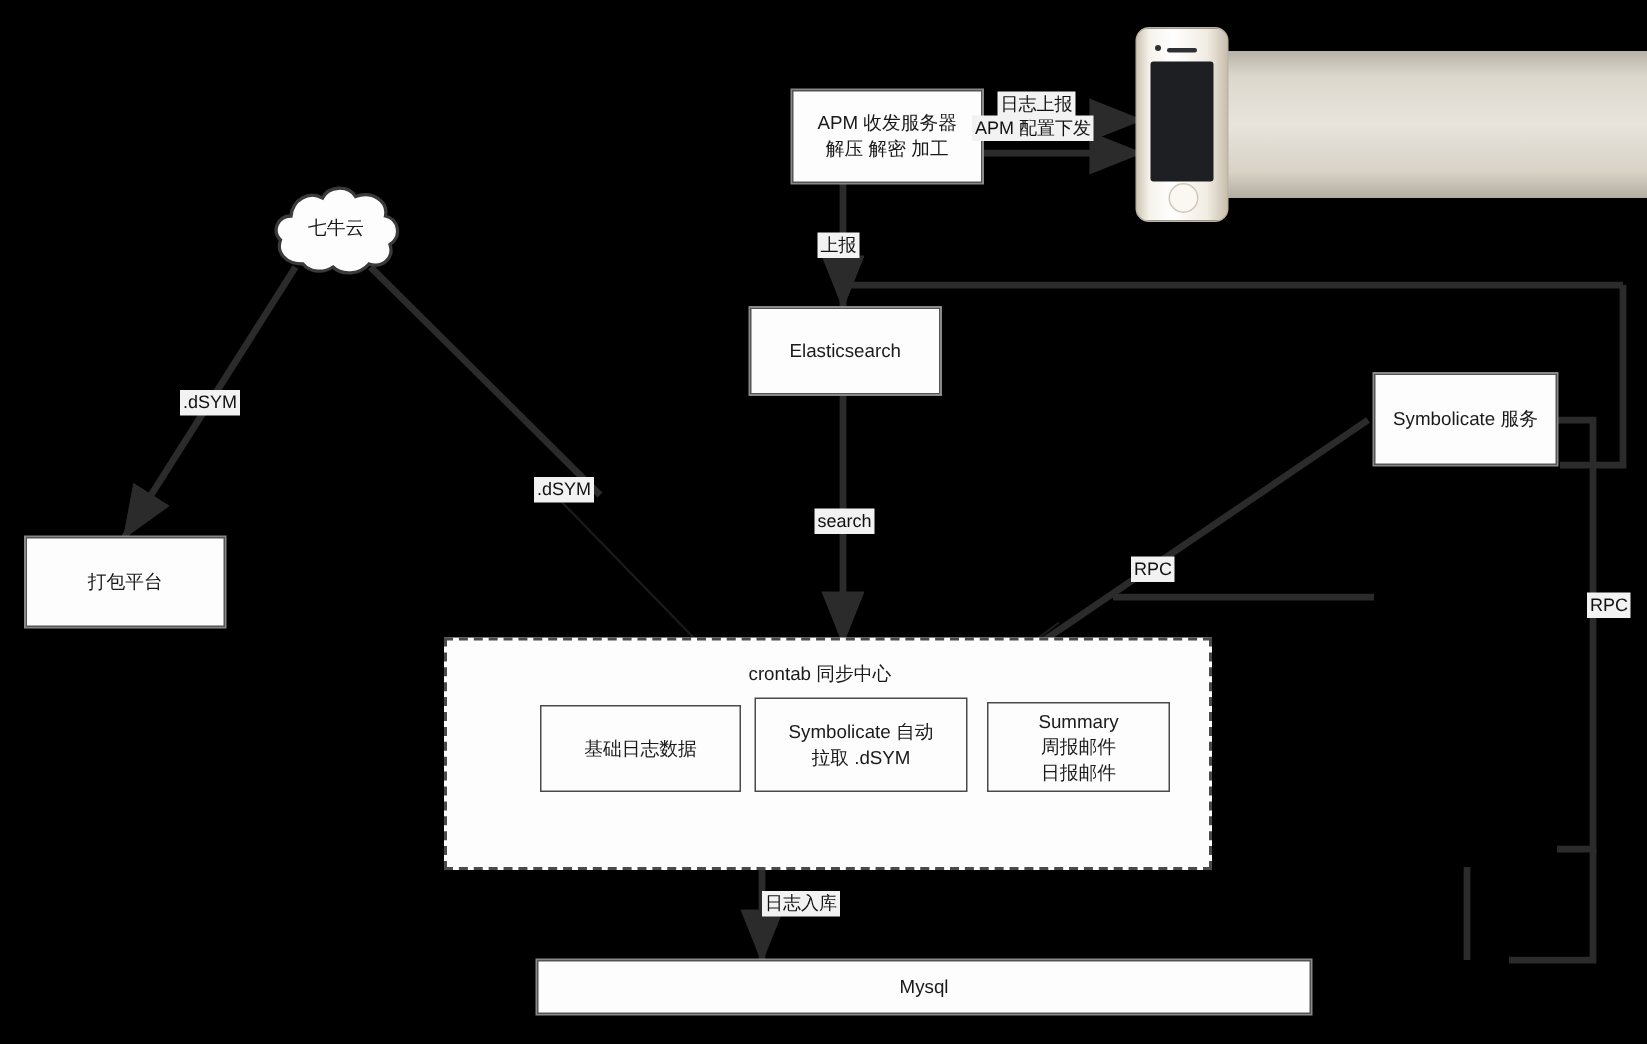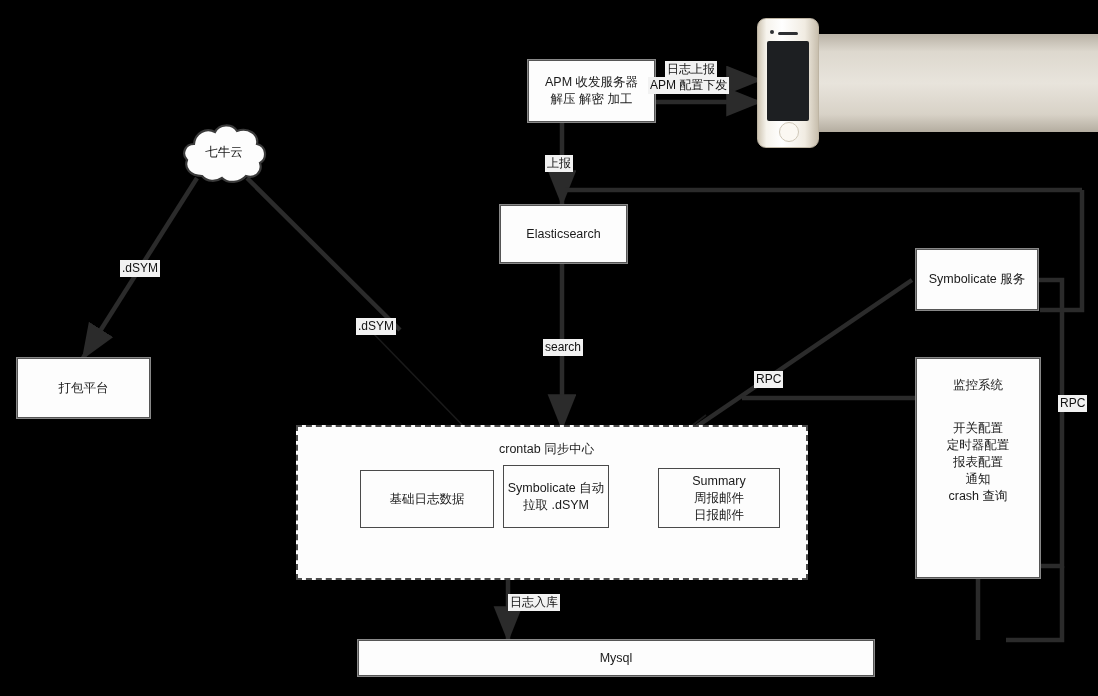--- a/index.html
+++ b/index.html
@@ -129,38 +129,29 @@
   </div>
 
   <div class="node thick" style="left:17px;top:358px;width:133px;height:60px;">
     <span class="ln">打包平台</span>
   </div>
 
   <div class="node thick" style="left:916px;top:249px;width:122px;height:61px;">
     <span class="ln">Symbolicate 服务</span>
   </div>
 
-  <div class="node thick" style="left:916px;top:358px;width:124px;height:220px;justify-content:flex-start;padding-top:18px;">
-    <span class="ln">监控系统</span>
-    <span style="height:26px"></span>
-    <span class="ln">开关配置</span>
-    <span class="ln">定时器配置</span>
-    <span class="ln">报表配置</span>
-    <span class="ln">通知</span>
-    <span class="ln">crash 查询</span>
-  </div>
 
   <div class="dashbox" style="left:296px;top:425px;width:512px;height:155px;"></div>
   <div class="dash-title" style="left:499px;top:441px;">crontab 同步中心</div>
 
   <div class="node" style="left:360px;top:470px;width:134px;height:58px;">
     <span class="ln">基础日志数据</span>
   </div>
 
-  <div class="node" style="left:503px;top:465px;width:106px;height:63px;">
+  <div class="node" style="left:503px;top:465px;width:142px;height:63px;">
     <span class="ln">Symbolicate 自动</span>
     <span class="ln">拉取 .dSYM</span>
   </div>
 
   <div class="node" style="left:658px;top:468px;width:122px;height:60px;">
     <span class="ln">Summary</span>
     <span class="ln">周报邮件</span>
     <span class="ln">日报邮件</span>
   </div>
 

